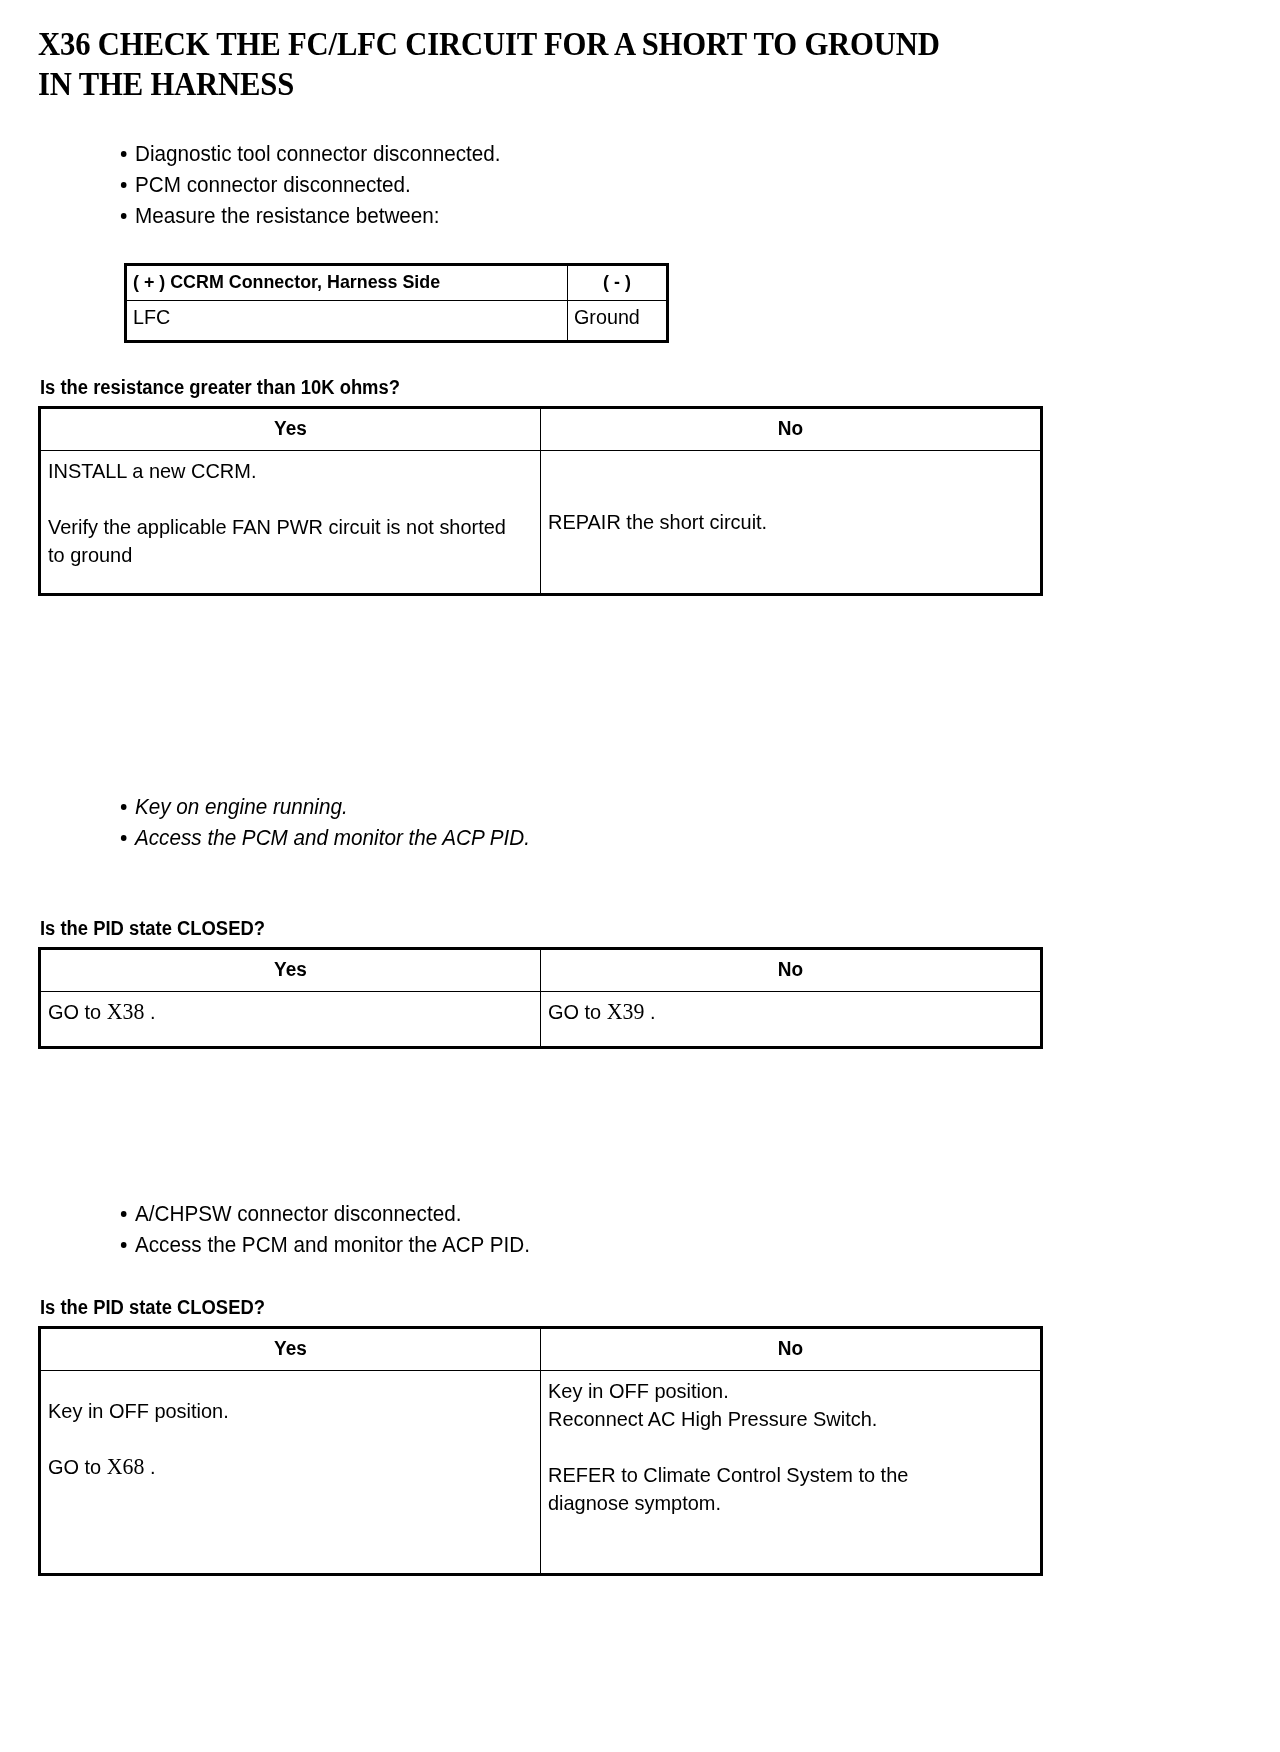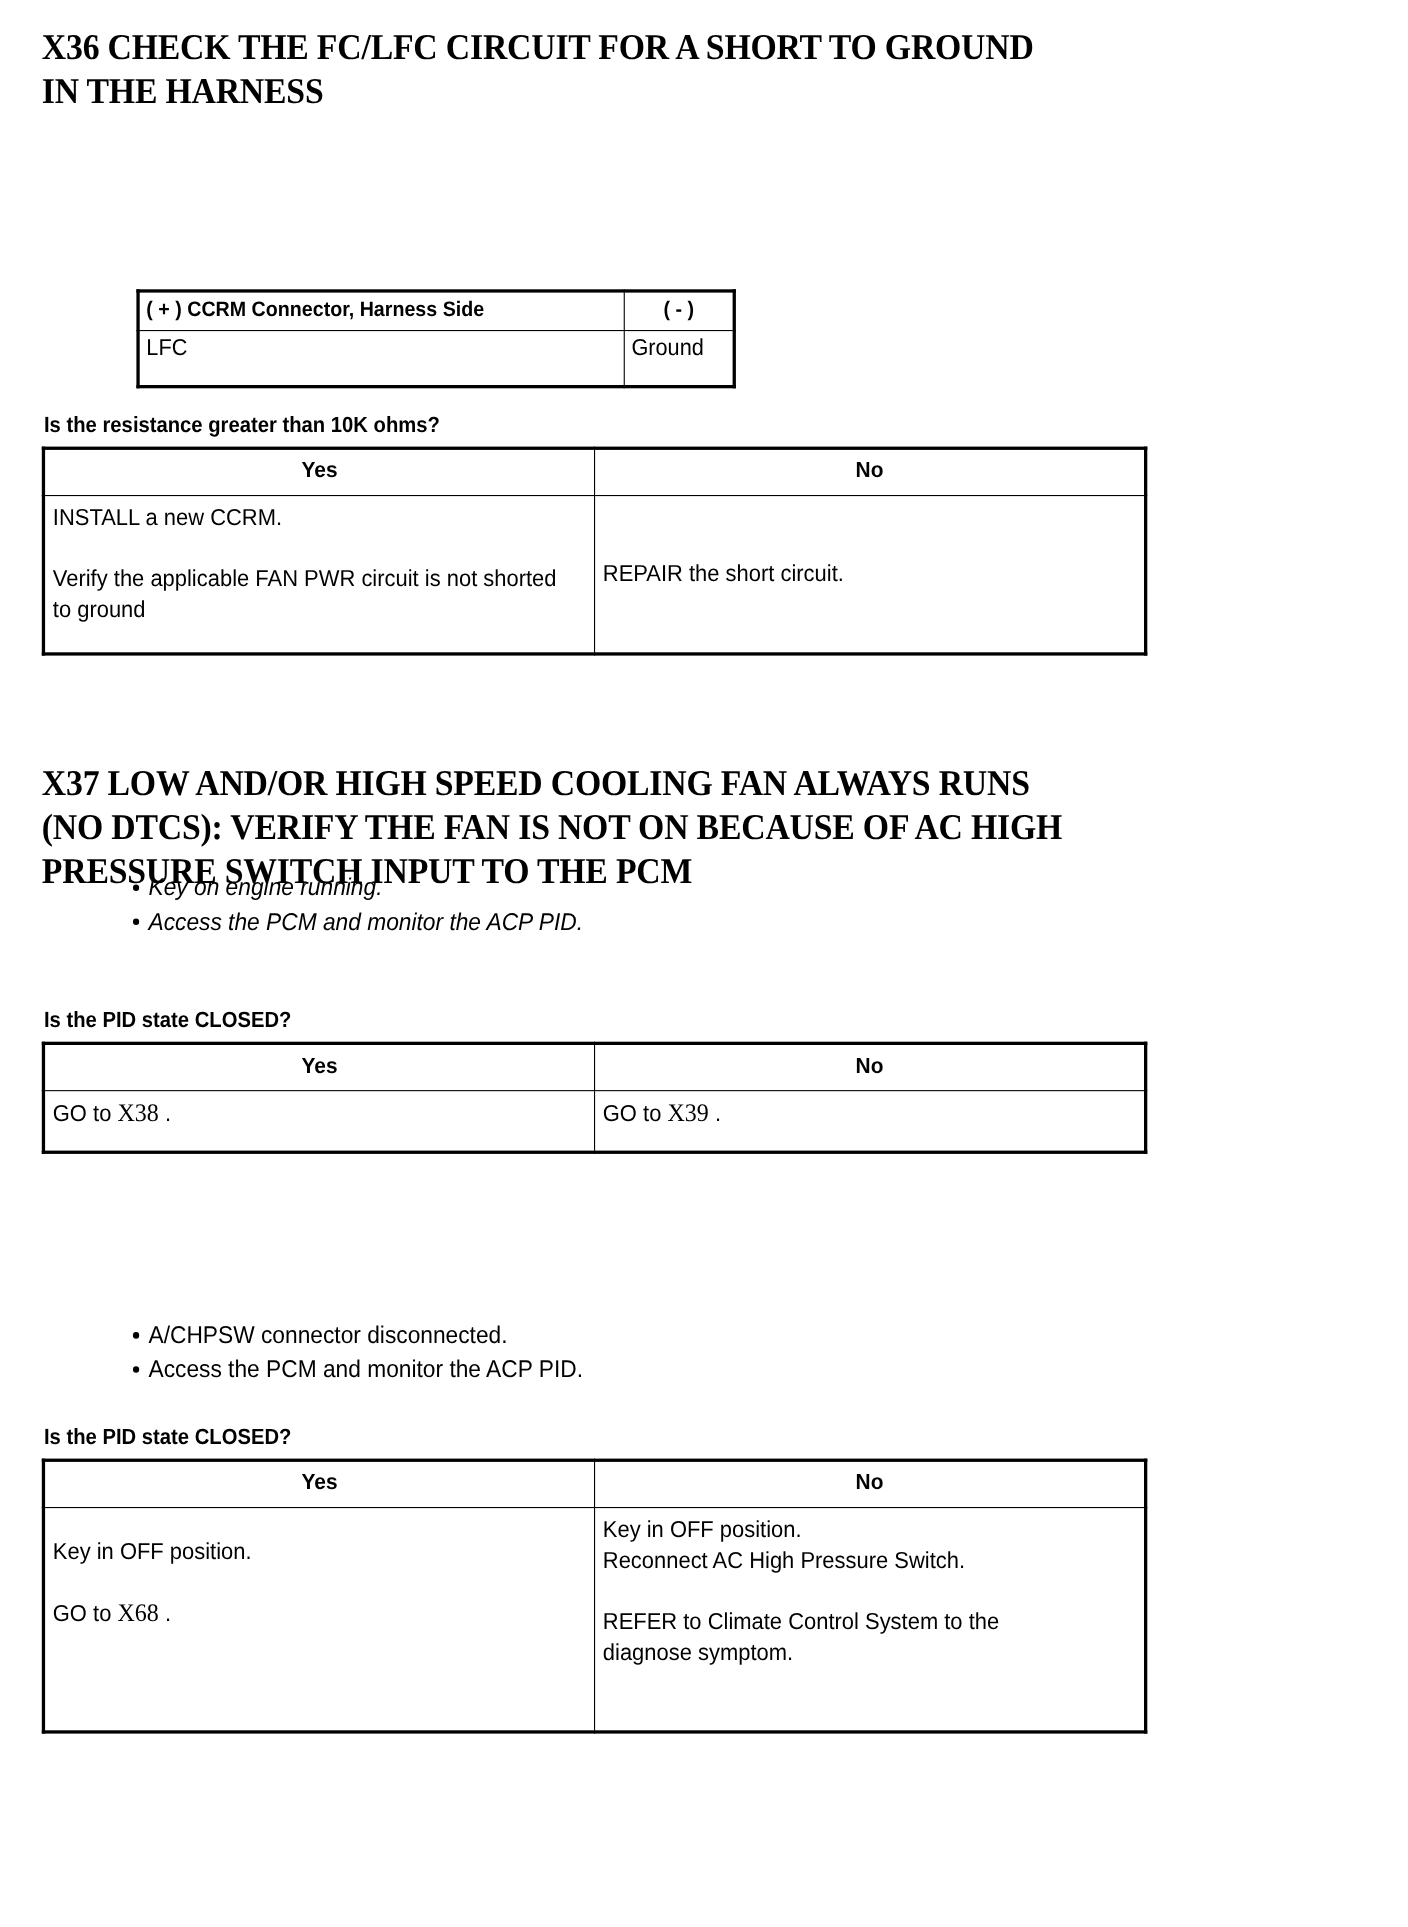--- a/index.html
+++ b/index.html
@@ -96,21 +96,21 @@
     font-weight: bold;
     font-size: 19px;
     text-align: left;
     padding: 4px 6px 6px 6px;
     line-height: 24px;
   }
   table.measure-table th.neg { text-align: center; }
   table.measure-table td {
     font-weight: normal;
     font-size: 21px;
-    padding: 3px 6px 20px 6px;
+    padding: 3px 6px 10px 6px;
     line-height: 26px;
   }
   table.measure-table .cell-inner { transform: scaleX(0.94); transform-origin: left center; display:block; }
   table.measure-table .cell-inner.center { transform: scaleX(0.94); transform-origin: center center; text-align:center; }
 
   
   table.decision {
     width: 1002px;
   }
   table.decision th {
@@ -144,20 +144,25 @@
 
 <div class="page">
 
   <div style="position:absolute; left:38px; top:24px; width:1090px;">
     <h1 class="section-heading">
       <span class="hline">X36 CHECK THE FC/LFC CIRCUIT FOR A SHORT TO GROUND</span>
       <span class="hline">IN THE HARNESS</span>
     </h1>
   </div>
 
+  <ul class="bullets" style="position:absolute; left:119px; top:138px; width:700px;">
+    <li>Diagnostic tool connector disconnected.</li>
+    <li>PCM connector disconnected.</li>
+    <li>Measure the resistance between:</li>
+  </ul>
 
   <table class="boxed measure-table" style="position:absolute; left:124px; top:263px;">
     <colgroup>
         <col style="width:442px">
         <col style="width:100px">
       </colgroup>
     <thead>
       <tr>
         <th>
           <span class="cell-inner">( + ) CCRM Connector, Harness Side</span>
@@ -203,27 +208,20 @@
           <span class="blankline"></span>
           <span class="ctext">Verify the applicable FAN PWR circuit is not shorted to ground</span>
         </td>
         <td style="vertical-align:middle;">
           <span class="ctext">REPAIR the short circuit.</span>
         </td>
       </tr>
     </tbody>
   </table>
 
-  <div style="position:absolute; left:38px; top:693px; width:1110px;">
-    <h1 class="section-heading">
-      <span class="hline">X37 LOW AND/OR HIGH SPEED COOLING FAN ALWAYS RUNS</span>
-      <span class="hline">(NO DTCS): VERIFY THE FAN IS NOT ON BECAUSE OF AC HIGH</span>
-      <span class="hline">PRESSURE SWITCH INPUT TO THE PCM</span>
-    </h1>
-  </div>
 
   <ul class="bullets" style="position:absolute; left:119px; top:791px; width:700px;font-style:italic;">
     <li>Key on engine running.</li>
     <li>Access the PCM and monitor the ACP PID.</li>
   </ul>
 
   <div class="question" style="position:absolute; left:40px; top:916px;">Is the PID state CLOSED?</div>
 
   <table class="boxed decision" style="position:absolute; left:38px; top:947px;">
     <colgroup>

